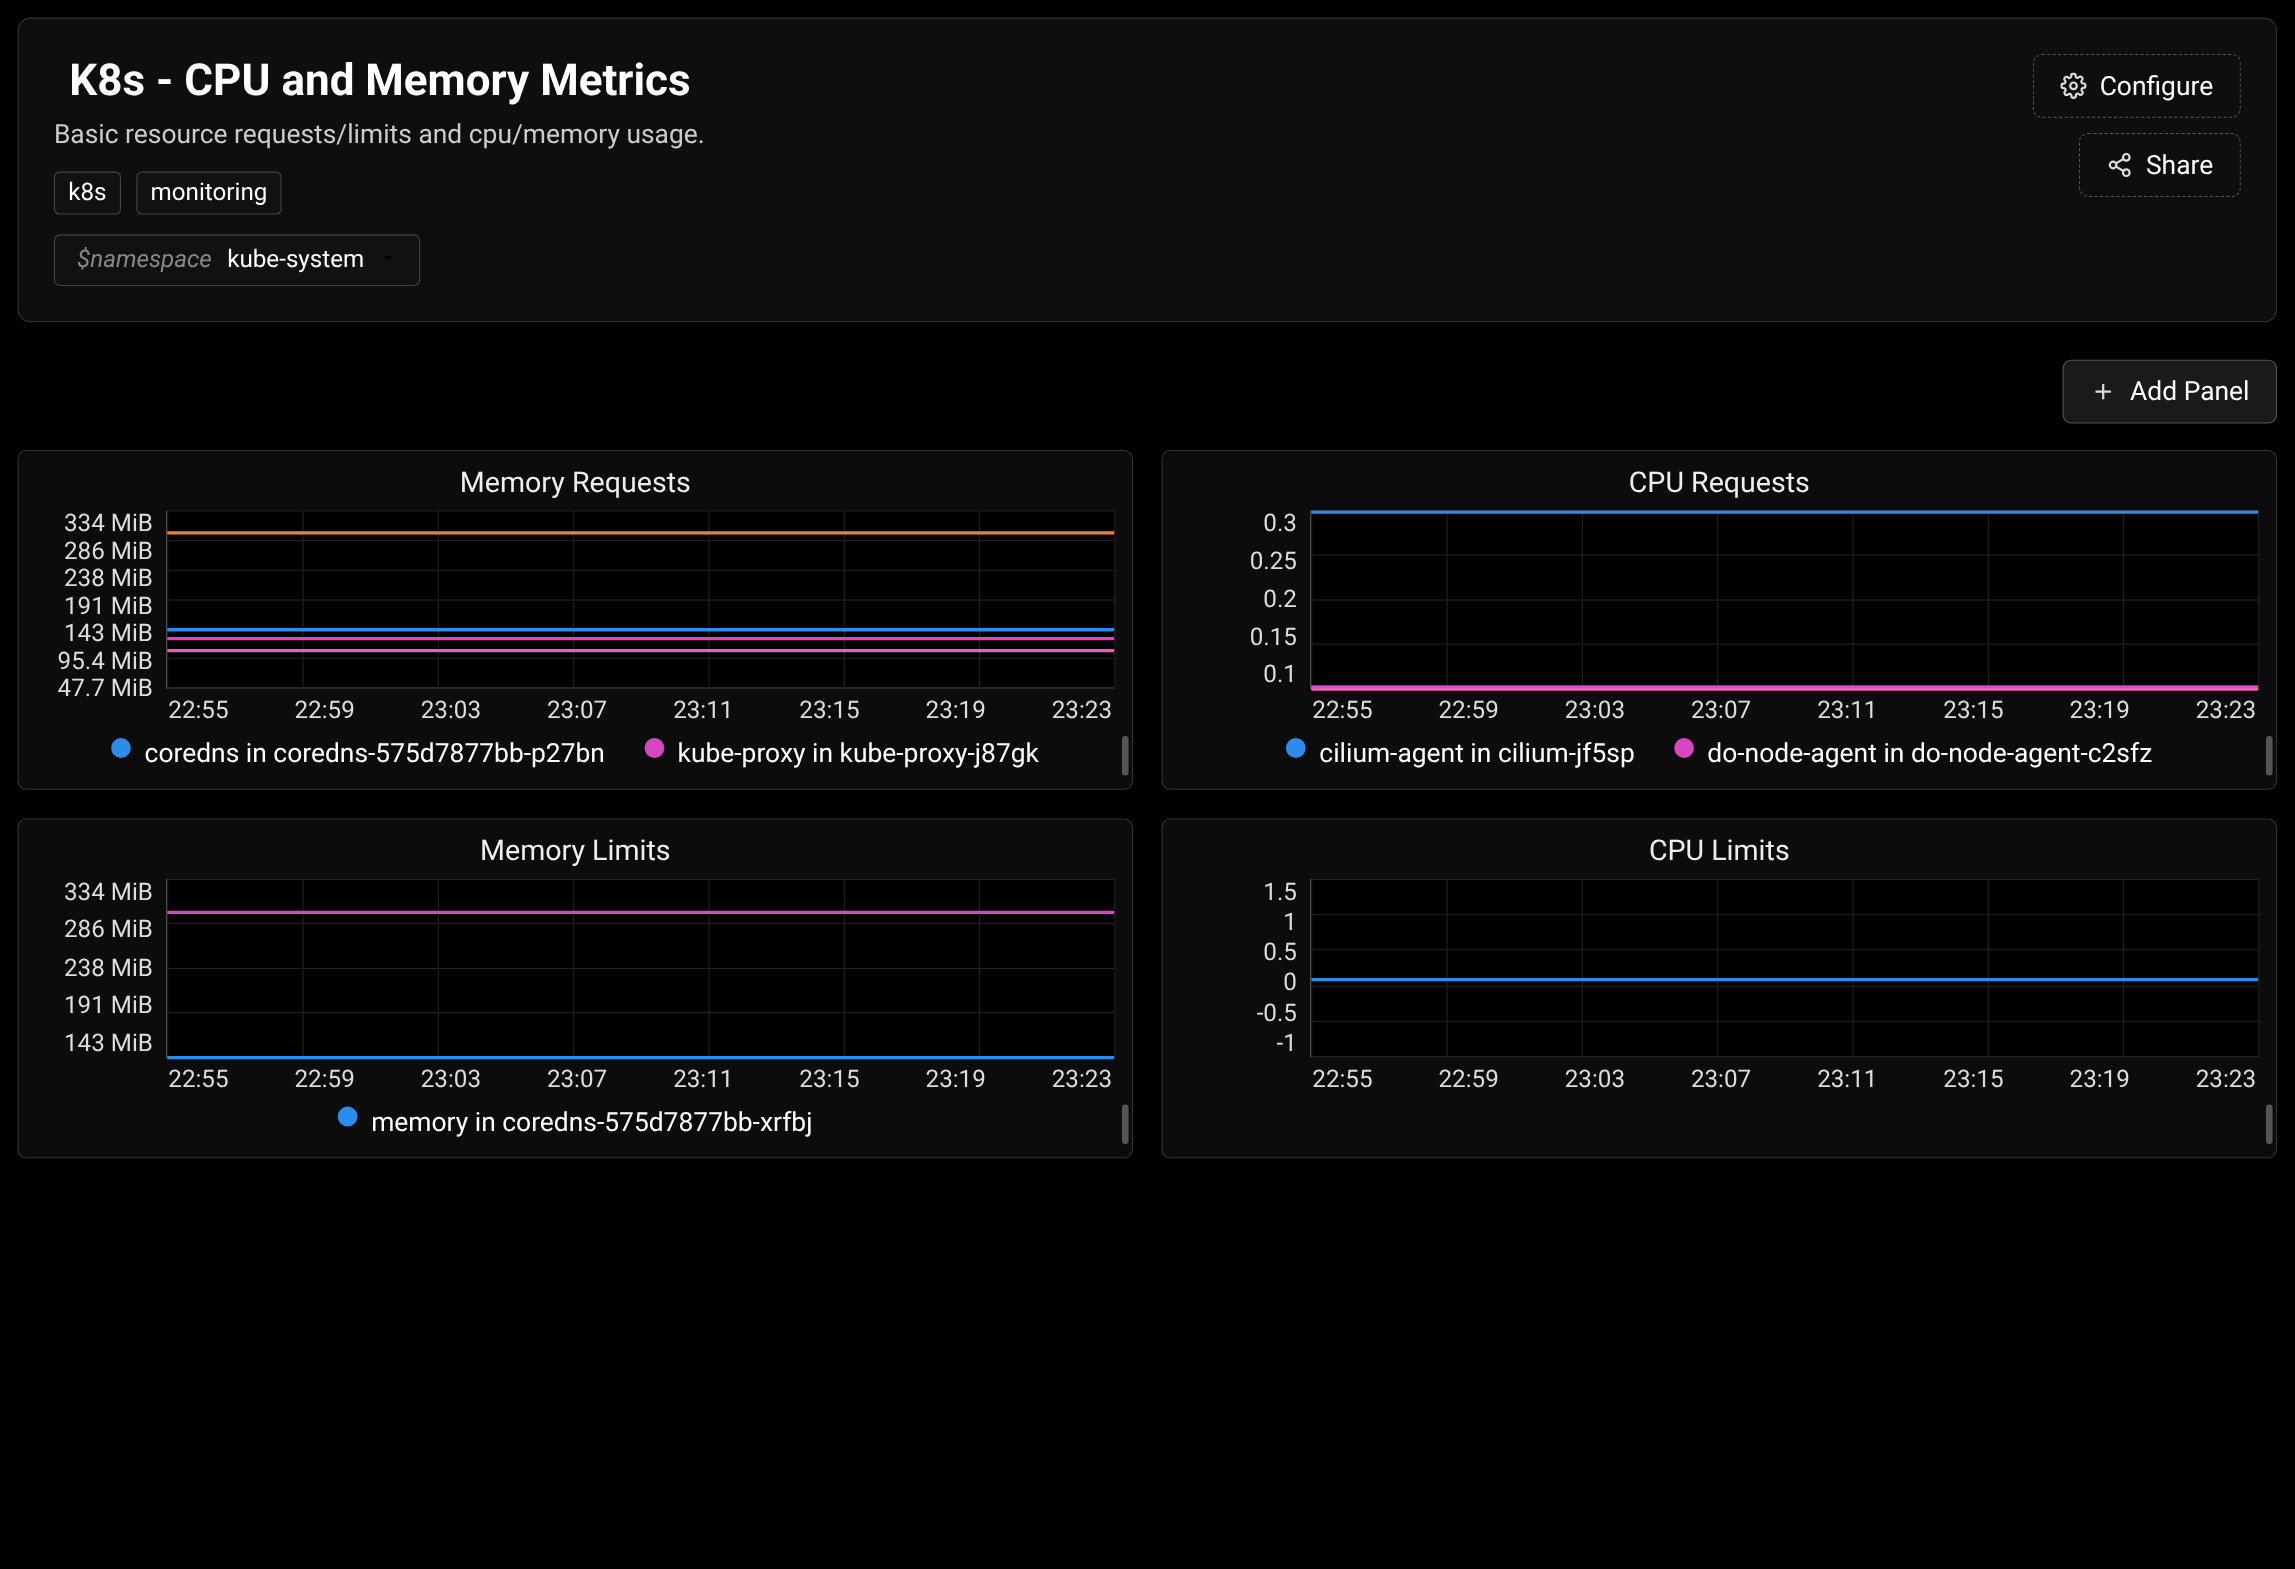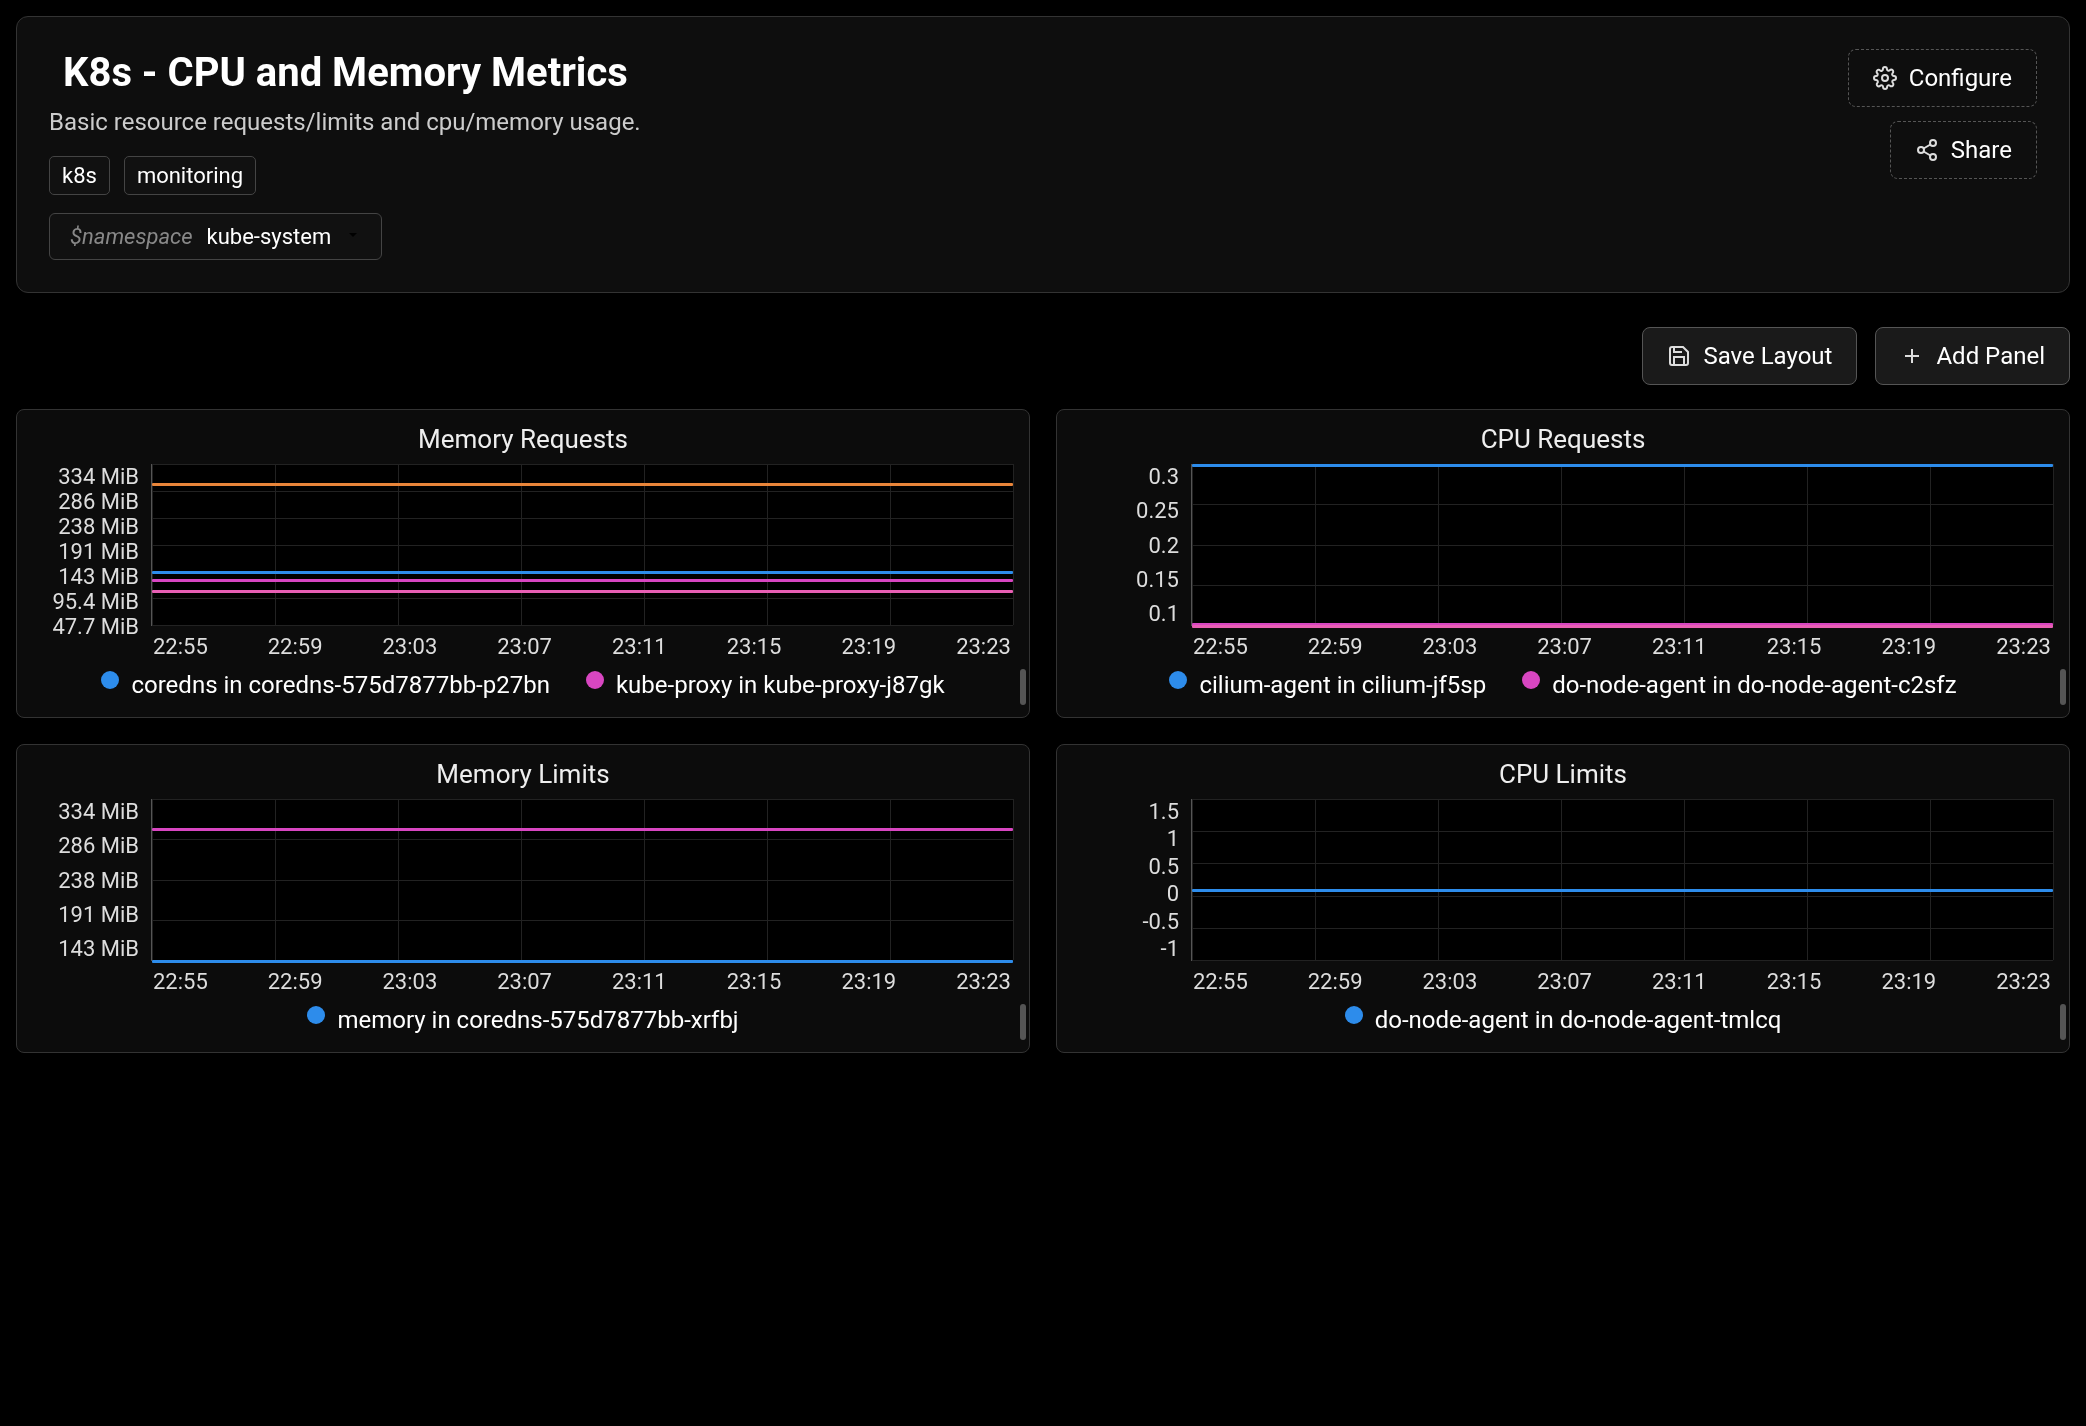--- a/index.html
+++ b/index.html
@@ -208,30 +208,20 @@
             <line x1="8.59" y1="13.51" x2="15.42" y2="17.49"></line>
             <line x1="15.41" y1="6.51" x2="8.59" y2="10.49"></line>
           </svg>
       </span>
       <span>Share</span>
     </div>
   </div>
 </div>
 
 <div class="toolbar">
-  <div class="solid-btn">
-    <span class="icon">
-      <svg viewBox="0 0 24 24">
-          <path d="M19 21H5a2 2 0 0 1-2-2V5a2 2 0 0 1 2-2h11l5 5v11a2 2 0 0 1-2 2z"></path>
-          <polyline points="17 21 17 13 7 13 7 21"></polyline>
-          <polyline points="7 3 7 8 15 8"></polyline>
-        </svg>
-    </span>
-    <span>Save Layout</span>
-  </div>
   <div class="solid-btn">
     <span class="icon">
       <svg viewBox="0 0 24 24">
           <line x1="12" y1="5" x2="12" y2="19"></line>
           <line x1="5" y1="12" x2="19" y2="12"></line>
         </svg>
     </span>
     <span>Add Panel</span>
   </div>
 </div>
@@ -430,21 +420,15 @@
       <div class="x-axis">
         <span>22:55</span>
         <span>22:59</span>
         <span>23:03</span>
         <span>23:07</span>
         <span>23:11</span>
         <span>23:15</span>
         <span>23:19</span>
         <span>23:23</span>
       </div>
-      <div class="legend">
-        <div class="legend-item">
-          <span class="legend-dot" style="background: rgb(45, 140, 235);"></span>
-          <span>do-node-agent in do-node-agent-tmlcq</span>
-        </div>
-      </div>
       <div class="scroll-thumb" style="bottom: 12px;"></div>
     </div>
   </div>
 
 </body></html>

